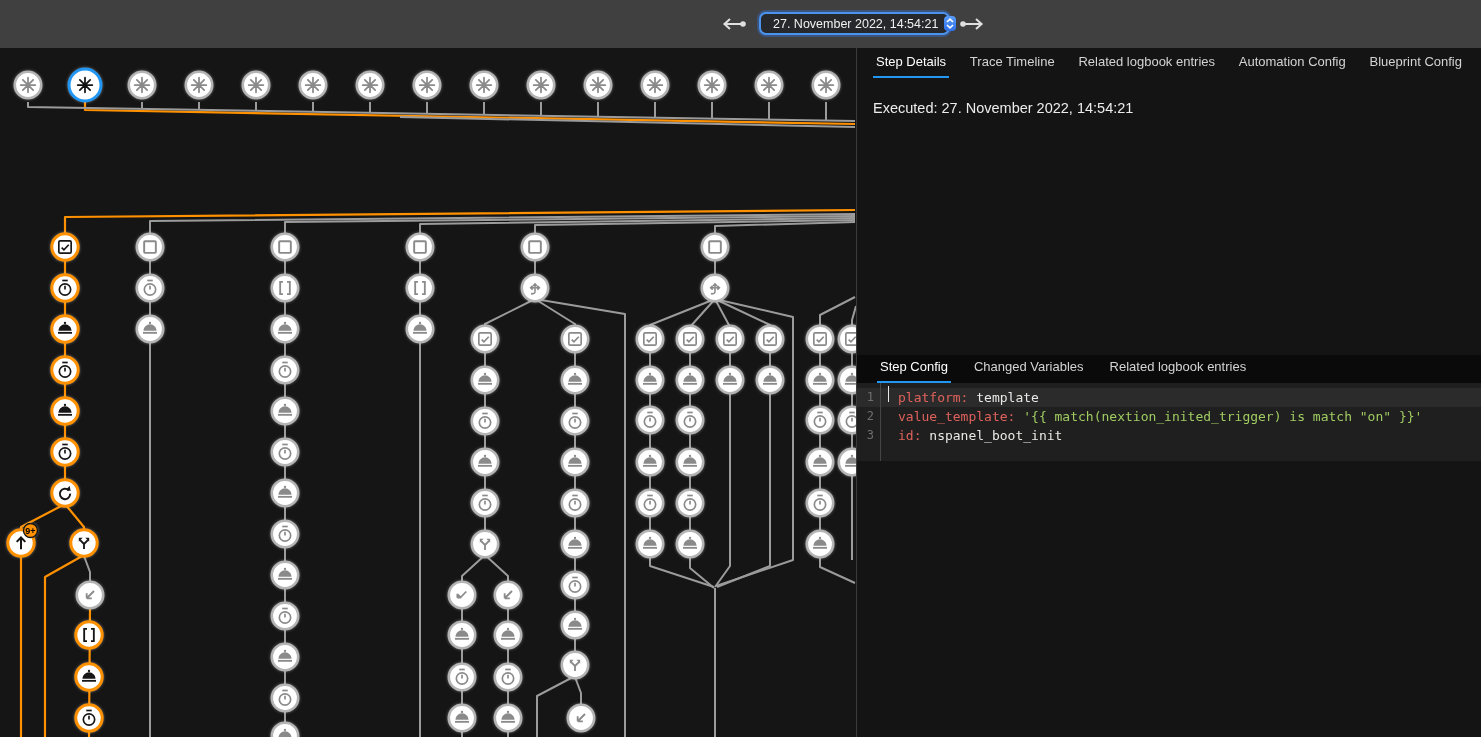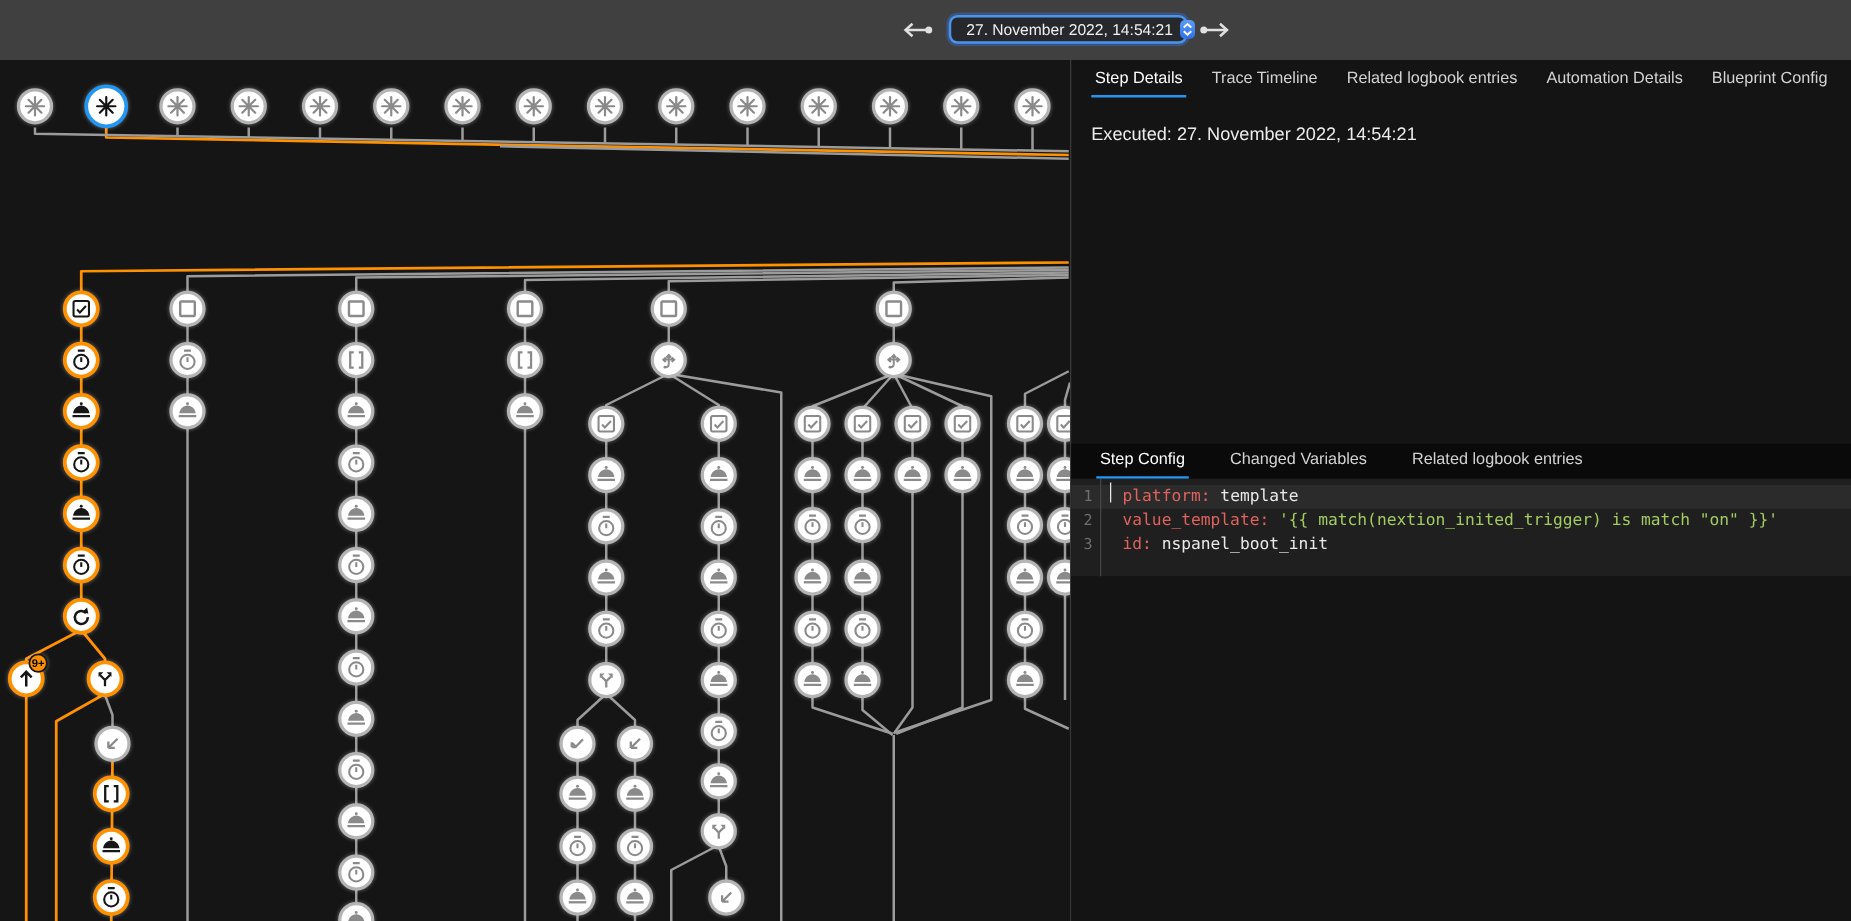--- a/index.html
+++ b/index.html
@@ -34,21 +34,21 @@
   .sel-ring{fill:#fff;stroke:var(--accent);stroke-width:3}
   .n-sel .body{stroke:#fff;stroke-width:1}
   .badge{fill:var(--orange);stroke:#151515;stroke-width:1.4}
   .badge-t{fill:#000;font:bold 9px "Liberation Sans",sans-serif}
   
   .right-panel{position:absolute;left:856px;top:48px;width:625px;height:689px;
     background:#141414;border-left:1px solid #3a3a3a}
   .rp-top{position:absolute;left:0;top:0;width:624px;height:307px}
   .tabbar{display:flex;align-items:flex-end;height:30px;color:#d3d3d3;font-size:13px}
   .tabbar.spread{justify-content:space-between;padding:0 16px}
-  .tabbar.left{gap:30px;padding-left:20px}
+  .tabbar.left{gap:20px;padding-left:20px}
   .tab{padding:6px 3px 7px;border-bottom:2px solid transparent;white-space:nowrap;cursor:pointer}
   .tab.active{color:#fff;border-bottom-color:var(--accent)}
   .executed{margin:22px 16px;color:#ececec;font-size:14.5px}
   .rp-cfg-tabs{position:absolute;left:0;top:307px;width:624px;height:28px;background:#0a0a0a}
   .rp-cfg-tabs .tabbar{height:28px}
   
   .editor{position:absolute;left:0;top:335px;width:624px;height:78px;background:#1f1f1f;
     font-family:"DejaVu Sans Mono",monospace;font-size:13px;line-height:19px}
   .gutter-sep{position:absolute;left:23px;top:0;bottom:0;width:1px;background:#454545;z-index:2}
   .code-rows{position:relative;padding-top:5px;z-index:1}
@@ -609,21 +609,21 @@
       </g>
     </svg>
 </div>
 
 <div class="right-panel">
   <div class="rp-top">
     <div class="tabbar spread" id="top-tabs">
         <div class="tab active">Step Details</div>
         <div class="tab">Trace Timeline</div>
         <div class="tab">Related logbook entries</div>
-        <div class="tab">Automation Details</div>
+        <div class="tab">Automation Config</div>
         <div class="tab">Blueprint Config</div>
       </div>
     <div class="executed">Executed: 27. November 2022, 14:54:21</div>
   </div>
 
   <div class="rp-cfg-tabs">
     <div class="tabbar left" id="cfg-tabs">
         <div class="tab active">Step Config</div>
         <div class="tab">Changed Variables</div>
         <div class="tab">Related logbook entries</div>

